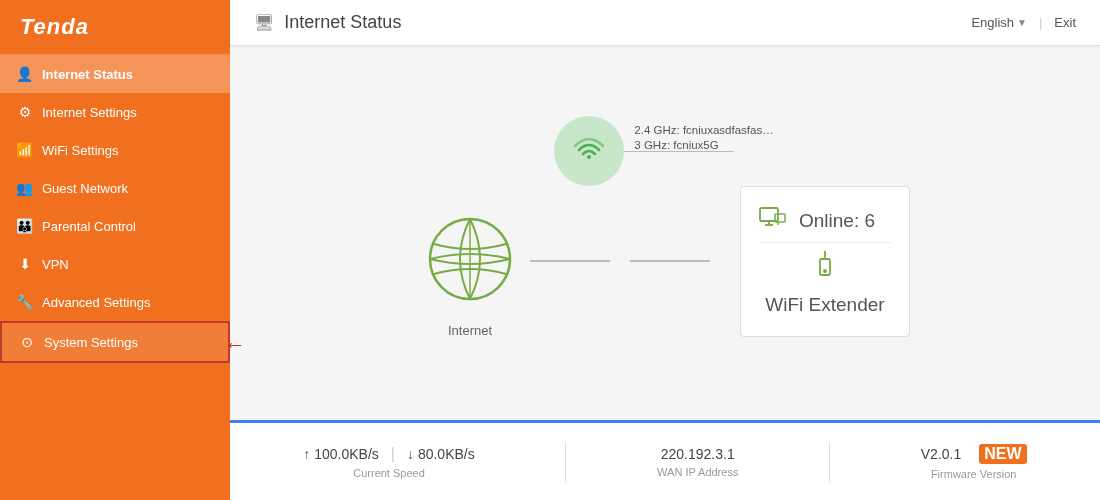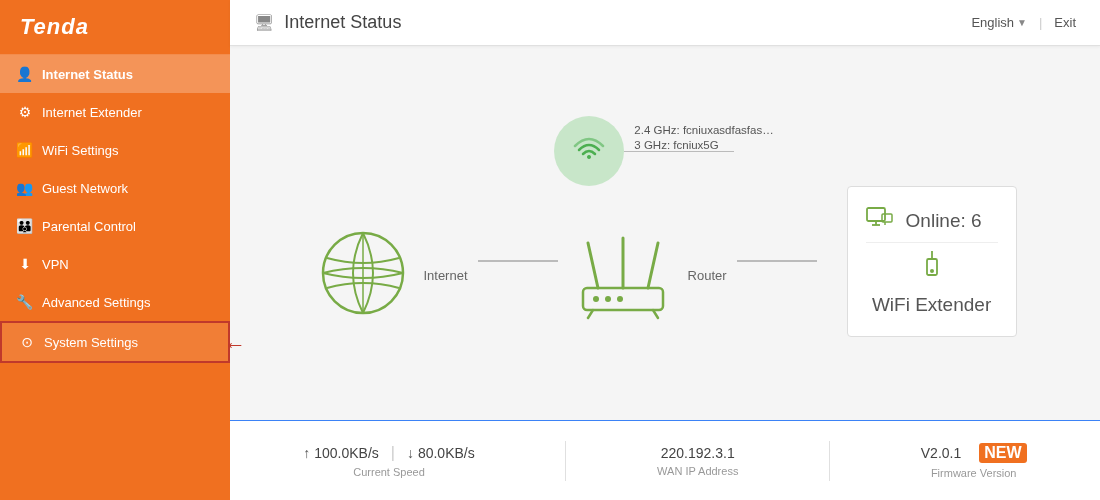--- a/index.html
+++ b/index.html
@@ -132,21 +132,21 @@
       align-items: center;
       justify-content: center;
       width: 100%;
       position: relative;
       margin-top: 10px;
     }
 
     
     .diagram-node {
       display: flex;
-      flex-direction: row;
+      flex-direction: column;
       align-items: center;
       gap: 10px;
     }
     .node-label {
       font-size: 13px;
       color: #666;
       margin-top: 4px;
     }
 
     
@@ -210,21 +210,21 @@
       flex-direction: column;
     }
     .device-icon {
       font-size: 20px;
       color: #78ab46;
     }
 
     
     #stats-bar {
       background: white;
-      border-top: 1px solid #3b82f6;
+      border-top: 3px solid #3b82f6;
       display: flex;
       justify-content: space-around;
       align-items: center;
       padding: 14px 28px;
       height: 80px;
     }
     .stat-item {
       display: flex;
       flex-direction: column;
       align-items: center;
@@ -266,21 +266,21 @@
   <div id="logo-area">
     <span id="logo-text">Tenda</span>
   </div>
 
   <div class="nav-item active">
     <span class="nav-icon">👤</span>
     <span>Internet Status</span>
   </div>
   <div class="nav-item">
     <span class="nav-icon">⚙</span>
-    <span>Internet Extender</span>
+    <span>Internet Settings</span>
   </div>
   <div class="nav-item">
     <span class="nav-icon">📶</span>
     <span>WiFi Settings</span>
   </div>
   <div class="nav-item">
     <span class="nav-icon">👥</span>
     <span>Guest Network</span>
   </div>
   <div class="nav-item">
@@ -354,38 +354,20 @@
           <path d="M50 10 Q60 30 60 50 Q60 70 50 90" stroke="#78ab46" stroke-width="2" fill="none"></path>
           <path d="M50 10 Q40 30 40 50 Q40 70 50 90" stroke="#78ab46" stroke-width="2" fill="none"></path>
 
           <line x1="50" y1="10" x2="50" y2="90" stroke="#78ab46" stroke-width="1.5"></line>
         </svg>
         <span class="node-label">Internet</span>
       </div>
 
       <div class="connector"></div>
 
-      <div class="diagram-node" style="position:relative;">
-        <svg width="110" height="100" viewBox="0 0 110 100">
-
-          <line x1="30" y1="65" x2="20" y2="20" stroke="#78ab46" stroke-width="3" stroke-linecap="round"></line>
-          <line x1="55" y1="65" x2="55" y2="15" stroke="#78ab46" stroke-width="3" stroke-linecap="round"></line>
-          <line x1="80" y1="65" x2="90" y2="20" stroke="#78ab46" stroke-width="3" stroke-linecap="round"></line>
-
-          <rect x="15" y="65" width="80" height="22" rx="4" ry="4" stroke="#78ab46" stroke-width="2.5" fill="none"></rect>
-
-          <circle cx="28" cy="76" r="3" fill="#78ab46"></circle>
-          <circle cx="40" cy="76" r="3" fill="#78ab46"></circle>
-          <circle cx="52" cy="76" r="3" fill="#78ab46"></circle>
-
-          <line x1="25" y1="87" x2="20" y2="95" stroke="#78ab46" stroke-width="2.5" stroke-linecap="round"></line>
-          <line x1="85" y1="87" x2="90" y2="95" stroke="#78ab46" stroke-width="2.5" stroke-linecap="round"></line>
-        </svg>
-        <span class="node-label">Router</span>
-      </div>
 
       <div class="connector"></div>
 
       <div id="devices-box">
         <div class="device-row">
           <span class="device-icon">
             <svg width="28" height="24" viewBox="0 0 28 24">
               <rect x="1" y="1" width="18" height="13" rx="1.5" stroke="#78ab46" stroke-width="1.8" fill="none"></rect>
               <line x1="10" y1="14" x2="10" y2="18" stroke="#78ab46" stroke-width="1.8"></line>
               <line x1="6" y1="18" x2="14" y2="18" stroke="#78ab46" stroke-width="1.8"></line>

